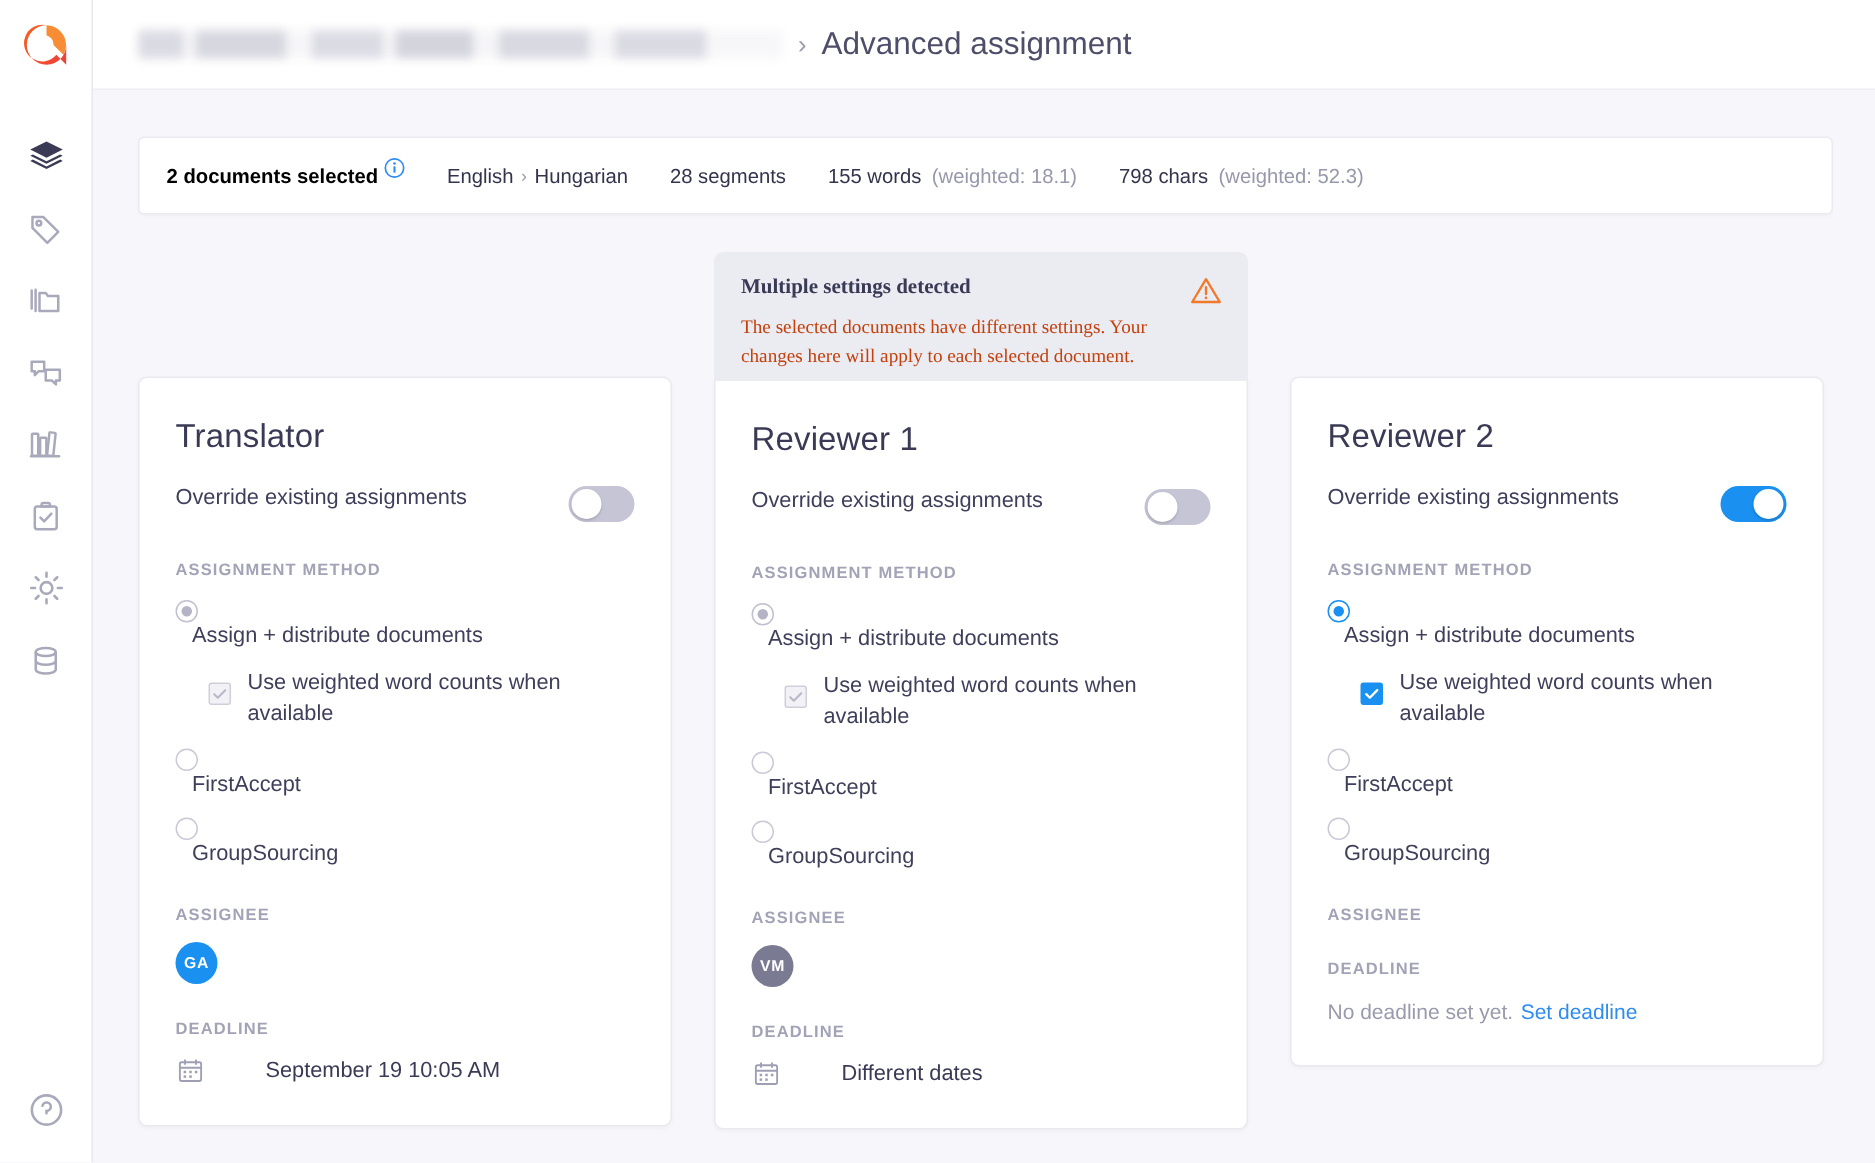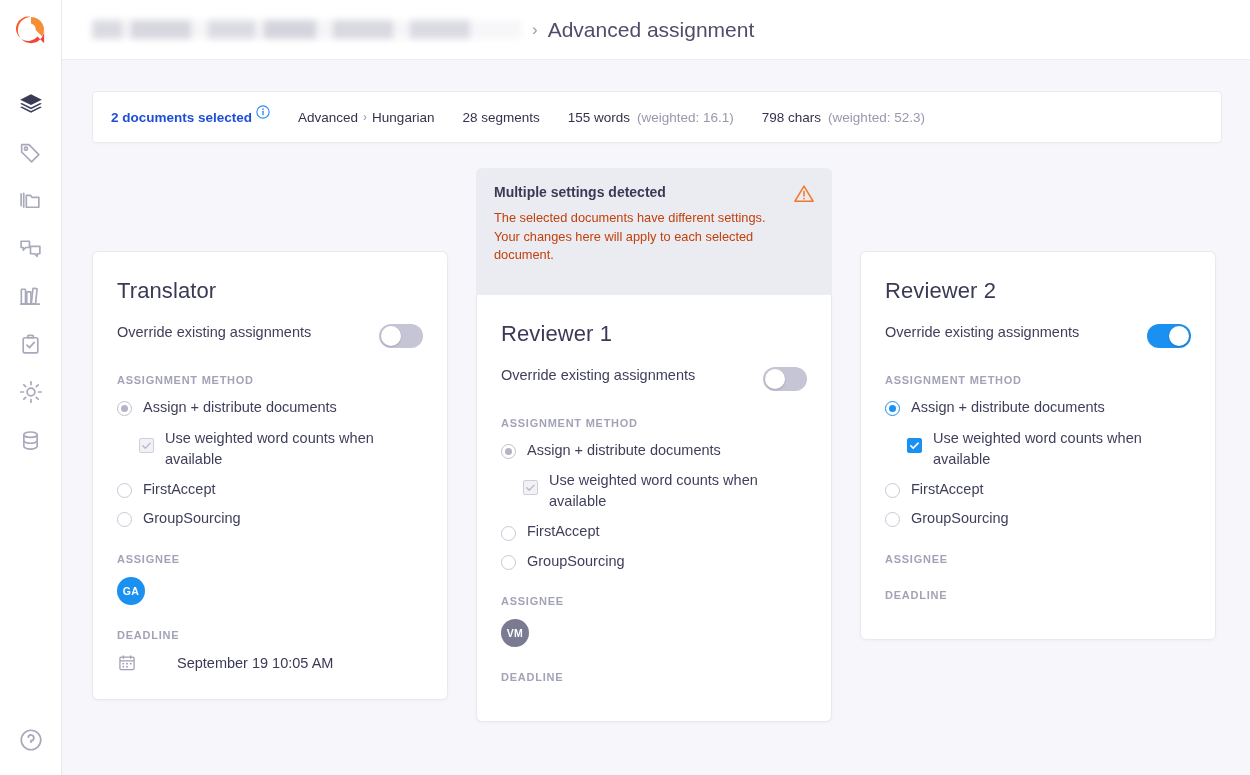--- a/index.html
+++ b/index.html
@@ -66,21 +66,21 @@
   .infobar {
     margin: 31px 28px 0 30px;
     background: #ffffff;
     border: 1px solid #eaeaf1;
     border-radius: 4px;
     height: 52px;
     display: flex; align-items: center;
     padding: 0 18px;
     box-shadow: 0 1px 2px rgba(40,40,80,.04);
   }
-  .ib-strong { font-size: 13.5px; font-weight: bold; color: #1d4ed8; }
+  .ib-strong { font-size: 13.5px; font-weight: bold; color: #000000; }
   .ib-info-icon { margin-left: 4px; display:inline-flex; vertical-align: top; position: relative; top: -5px; }
   .ib-sep { width: 28px; }
   .ib-item { font-size: 13.5px; color: #33334d; white-space: nowrap; }
   .ib-chev { color: #9a9ab0; padding: 0 5px; font-size: 12px; }
   .ib-muted { color: #9898ad; }
 
   
   .columns {
     position: absolute;
     left: 30px; right: 28px; top: 108px;
@@ -89,22 +89,23 @@
   }
   .col { position: relative; }
   .col-1 { width: 356px; margin-top: 83px; }
   .col-2 { width: 356px; margin-left: 28px; }
   .col-3 { width: 356px; margin-left: 28px; margin-top: 83px; }
 
   
   .warn {
     background: #ebebf2;
     border-radius: 6px 6px 0 0;
-    padding: 16px 18px 30px 18px;
+    padding: 16px 18px 8px 18px;
     position: relative;
+    font-family: Liberation Serif, serif;
   }
   .warn-title { font-size: 14px; font-weight: bold; color: #3a3a56; margin-bottom: 9px; }
   .warn-body { font-size: 12.8px; color: #c2410c; line-height: 1.45; width: 278px; }
   .warn-icon { position: absolute; right: 17px; top: 15px; }
 
   
   .card {
     background: #ffffff;
     border: 1px solid #e9e9f0;
     border-radius: 6px;
@@ -129,21 +130,21 @@
     background: #ffffff; box-shadow: 0 1px 2px rgba(0,0,0,.18);
   }
   .toggle.on { background: #1a90f0; }
   .toggle.on .knob { left: 22px; }
 
   .section-label {
     font-size: 11px; letter-spacing: .75px; font-weight: bold;
     color: #a3a3b8; margin-bottom: 12px; text-transform: uppercase;
   }
 
-  .radio-row { display: flex; align-items: center; margin-bottom: 10px; cursor: pointer; }
+  .radio-row { display: flex; align-items: flex-start; margin-bottom: 10px; cursor: pointer; flex-direction: column; }
   .radio {
     width: 15px; height: 15px; border-radius: 50%;
     border: 1px solid #c9c9d8; background: #fff;
     flex: 0 0 15px; margin-top: 2px; position: relative;
   }
   .radio.sel-disabled { border-color: #c0c0d0; }
   .radio.sel-disabled::after {
     content: ""; position: absolute; left: 3px; top: 3px;
     width: 7px; height: 7px; border-radius: 50%; background: #b4b4c6;
   }
@@ -277,28 +278,28 @@
       <div class="infobar">
         <span class="ib-strong">2 documents selected</span>
         <span class="ib-info-icon">
           <svg width="14" height="14" viewBox="0 0 16 16">
             <circle cx="8" cy="8" r="7" fill="none" stroke="#2d8cf0" stroke-width="1.3"></circle>
             <circle cx="8" cy="4.6" r="1" fill="#2d8cf0"></circle>
             <rect x="7.2" y="6.6" width="1.6" height="5" rx=".6" fill="#2d8cf0"></rect>
           </svg>
         </span>
         <span class="ib-sep"></span>
-        <span class="ib-item">Advanced</span>
+        <span class="ib-item">English</span>
         <span class="ib-chev">›</span>
         <span class="ib-item">Hungarian</span>
         <span class="ib-sep"></span>
         <span class="ib-item">28 segments</span>
         <span class="ib-sep"></span>
         <span class="ib-item">155 words</span>
-        <span class="ib-item ib-muted" style="margin-left:7px">(weighted: 16.1)</span>
+        <span class="ib-item ib-muted" style="margin-left:7px">(weighted: 18.1)</span>
         <span class="ib-sep"></span>
         <span class="ib-item">798 chars</span>
         <span class="ib-item ib-muted" style="margin-left:7px">(weighted: 52.3)</span>
       </div>
 
       <div class="columns">
 
         <div class="col col-1">
           <div class="card">
             <div class="card-title">Translator</div>
@@ -404,20 +405,33 @@
               <span class="radio"></span>
               <span class="radio-label">GroupSourcing</span>
             </div>
 
             <div class="section-label sub-label">ASSIGNEE</div>
             <div class="avatar" style="background:#7b7a93">
               <span>VM</span>
             </div>
 
             <div class="section-label sub-label">DEADLINE</div>
+            <div class="deadline-row">
+              <svg width="20" height="20" viewBox="0 0 24 24" fill="none" stroke="#9f9fb4" stroke-width="1.5">
+                <rect x="3.5" y="5" width="17" height="15" rx="1.4"></rect>
+                <path d="M3.5 9.4 L20.5 9.4"></path>
+                  <path d="M7.6 3.3 L7.6 6.4 M16.4 3.3 L16.4 6.4" stroke-linecap="round"></path>
+                <rect x="6.5" y="11.8" width="2" height="2" fill="#9f9fb4" stroke="none"></rect>
+                <rect x="11" y="11.8" width="2" height="2" fill="#9f9fb4" stroke="none"></rect>
+                <rect x="15.5" y="11.8" width="2" height="2" fill="#9f9fb4" stroke="none"></rect>
+                <rect x="6.5" y="15.5" width="2" height="2" fill="#9f9fb4" stroke="none"></rect>
+                <rect x="11" y="15.5" width="2" height="2" fill="#9f9fb4" stroke="none"></rect>
+              </svg>
+              <span class="deadline-text">Different dates</span>
+            </div>
           </div>
         </div>
 
         <div class="col col-3">
           <div class="card">
             <div class="card-title">Reviewer 2</div>
 
             <div class="row-toggle">
               <span class="lbl">Override existing assignments</span>
               <span class="toggle on">
@@ -446,20 +460,24 @@
               <span class="radio-label">FirstAccept</span>
             </div>
             <div class="radio-row">
               <span class="radio"></span>
               <span class="radio-label">GroupSourcing</span>
             </div>
 
             <div class="section-label sub-label">ASSIGNEE</div>
 
             <div class="section-label sub-label">DEADLINE</div>
+            <div style="height:20px;display:flex;align-items:center">
+              <span class="placeholder-text">No deadline set yet.</span>
+              <span class="placeholder-text link" style="margin-left:5px">Set deadline</span>
+            </div>
           </div>
         </div>
 
       </div>
 
     </div>
   </div>
 </div>
 
 </body></html>

